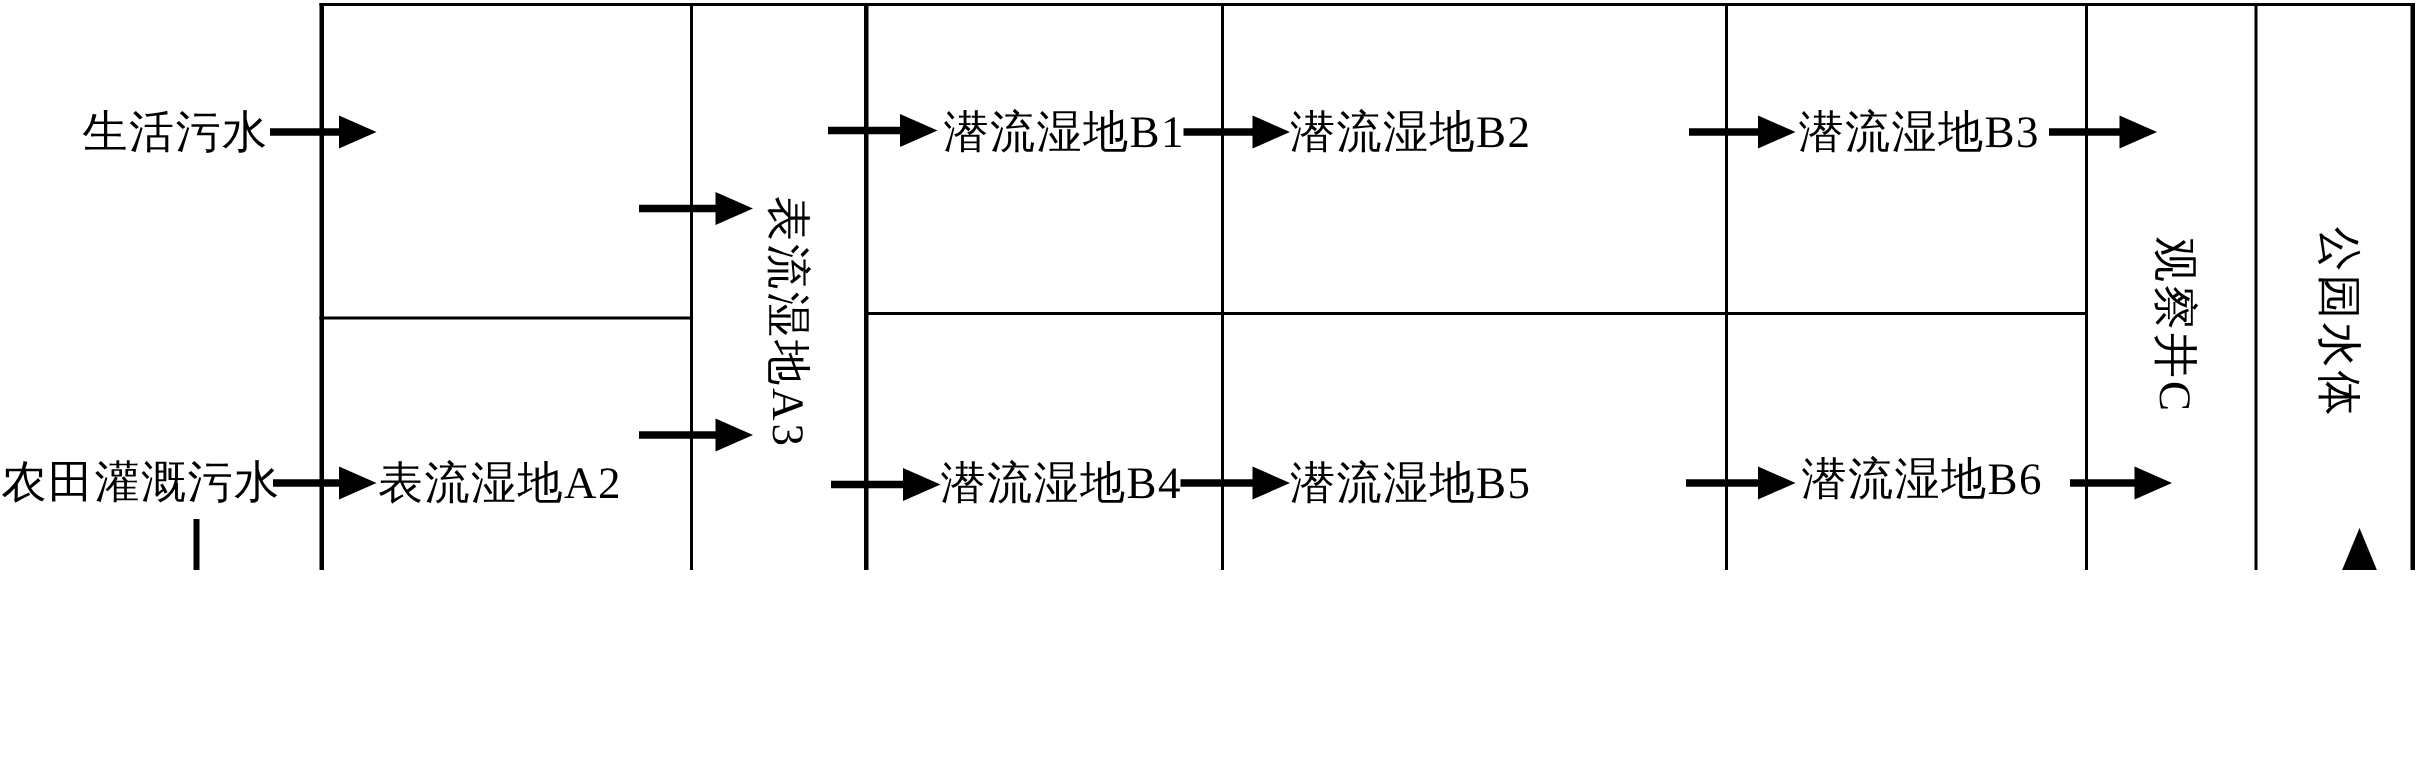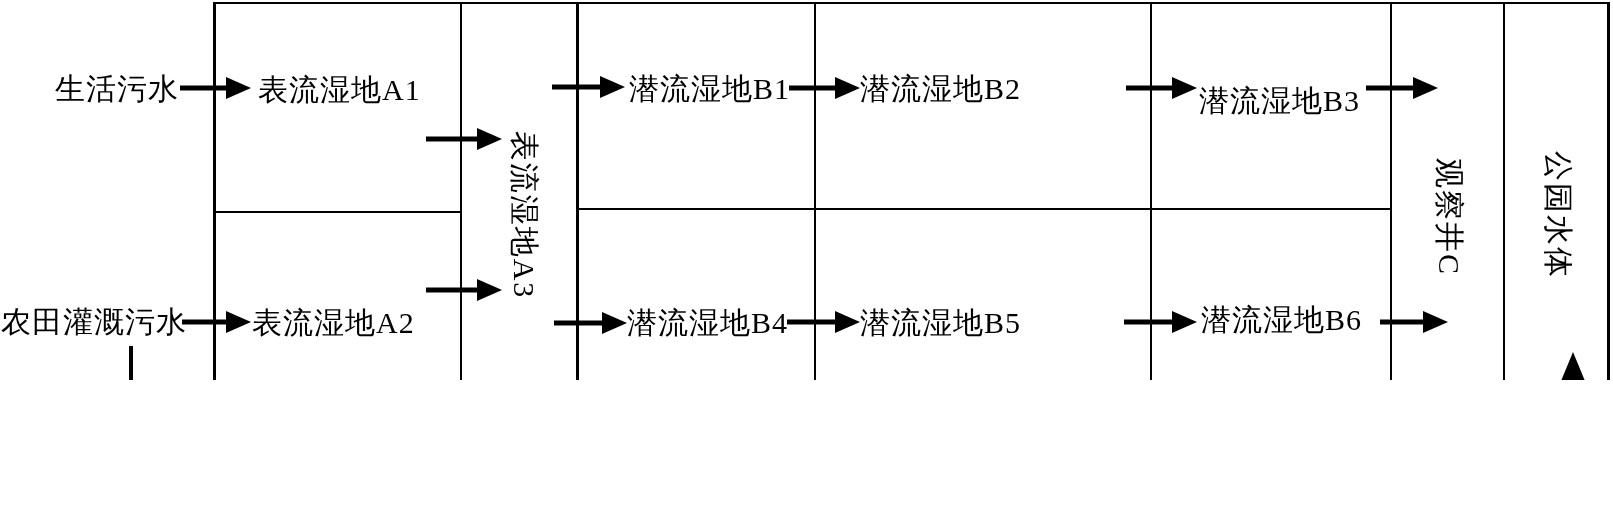--- a/index.html
+++ b/index.html
@@ -54,25 +54,24 @@
   <div class="gline" style="left:1150px;top:2px;width:2px;height:425px;"></div>
   <div class="gline" style="left:1390px;top:2px;width:2px;height:425px;"></div>
   <div class="gline" style="left:1503px;top:2px;width:2px;height:425px;"></div>
 
   <div class="gline" style="left:213px;top:211px;width:249px;height:2px;"></div>
   <div class="gline" style="left:577px;top:208px;width:815px;height:2px;"></div>
 
   <div class="lbl" style="left:55px;top:89px;">生活污水</div>
   <div class="lbl" style="left:1px;top:322px;">农田灌溉污水</div>
 
-  <div class="lbl" style="left:258px;top:90px;">表流湿地A1</div>
   <div class="lbl" style="left:252px;top:323px;">表流湿地A2</div>
   <div class="lbl" style="left:629px;top:89px;">潜流湿地B1</div>
   <div class="lbl" style="left:860px;top:89px;font-family:Liberation Serif, serif;">潜流湿地B2</div>
-  <div class="lbl" style="left:1199px;top:89px;margin-top:12px;">潜流湿地B3</div>
+  <div class="lbl" style="left:1199px;top:89px;">潜流湿地B3</div>
   <div class="lbl" style="left:627px;top:323px;">潜流湿地B4</div>
   <div class="lbl" style="left:860px;top:323px;">潜流湿地B5</div>
   <div class="lbl" style="left:1201px;top:320px;text-align:center;">潜流湿地B6</div>
 
   <div class="vlbl" style="left:524px;top:215px;">表流湿地A3</div>
   <div class="vlbl" style="left:1449px;top:217px;">观察井C</div>
   <div class="vlbl" style="left:1558px;top:215px;">公园水体</div>
 
   <div class="spill-lbl" style="left:881px;top:461px;">溢洪道</div>
 

